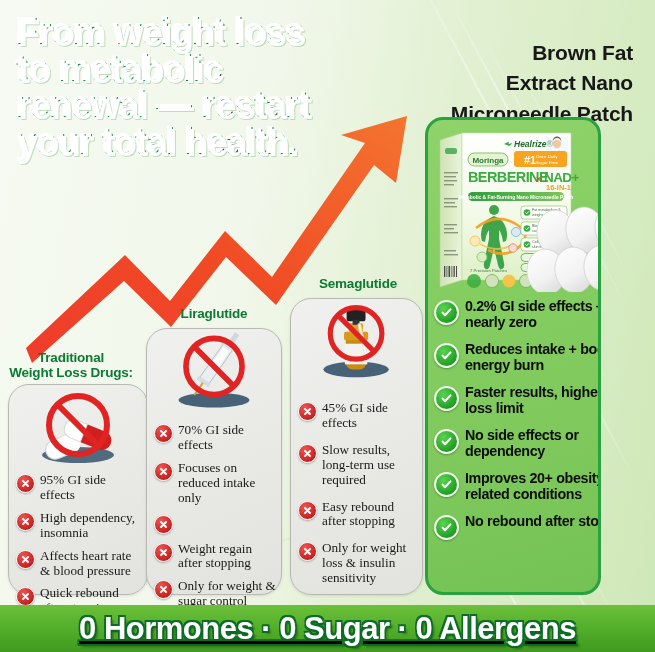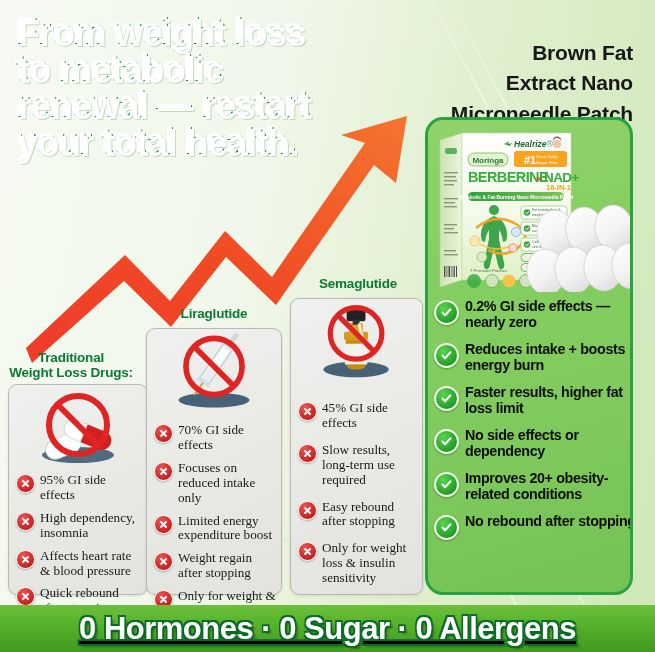--- a/index.html
+++ b/index.html
@@ -35,42 +35,42 @@
 
   
   .arrow{position:absolute;left:10px;top:105px;width:420px;height:265px;}
 
   
   .prod-title{position:absolute;right:22px;top:38px;width:225px;text-align:right;
     font-size:21px;font-weight:bold;line-height:1.45;color:#181818;letter-spacing:-.2px;}
   .prod-title span{display:block;}
 
   
-  .right-panel{position:absolute;left:425px;top:117px;width:208px;height:478px;
+  .right-panel{position:absolute;left:425px;top:117px;width:176px;height:478px;
     border:3px solid #2aa23f;border-radius:18px;
     background:linear-gradient(165deg,#8fd36a 0%,#84cd61 35%,#7ec85c 70%,#74c254 100%);
     box-sizing:border-box;overflow:hidden;}
 
   
   .prod-art{position:absolute;left:0px;top:0px;width:212px;height:172px;}
 
   
   .benefits{position:absolute;left:6px;top:178px;width:206px;}
   .benefit{display:flex;align-items:flex-start;gap:6px;margin-bottom:11px;}
   .chk{flex:0 0 auto;width:21px;height:21px;border-radius:50%;
     background:radial-gradient(circle at 35% 30%,#5ad34f,#1d9c22 75%);
     border:2px solid #f2f7ee;box-shadow:0 1px 2px rgba(0,0,0,.3);
     display:flex;align-items:center;justify-content:center;margin-top:2px;}
   .chk svg{display:block;}
   .benefit-text{font-size:14.3px;font-weight:bold;line-height:1.12;color:#0d0d0d;letter-spacing:-.35px;}
 
   
   .card{position:absolute;box-sizing:border-box;
     background:linear-gradient(155deg,#f0f0ee 0%,#e8e8e5 55%,#e2e2df 100%);
-    border:1.5px solid #b9b9b4;border-radius:9px;
+    border:1.5px solid #b9b9b4;border-radius:21px;
     box-shadow:0 1px 3px rgba(0,0,0,.1);}
   .card-title{position:absolute;text-align:center;font-size:13.5px;font-weight:bold;
     color:#0c7a33;line-height:1.12;letter-spacing:-.2px;}
   .card-art{position:relative;width:100%;height:86px;}
   .card-list{position:absolute;left:7px;right:5px;}
   .cmp-item{display:flex;align-items:flex-start;gap:5px;margin-bottom:8px;}
   .xbadge{flex:0 0 auto;width:17px;height:17px;border-radius:50%;
     background:radial-gradient(circle at 35% 28%,#ef5350,#c21d1d 78%);
     border:1.5px solid #f4f4f2;box-shadow:0 1px 2px rgba(0,0,0,.28);
     display:flex;align-items:center;justify-content:center;margin-top:1px;}
@@ -427,21 +427,20 @@
             </svg>
         </span>
         <span class="cmp-text">Focuses on reduced intake only</span>
       </div>
       <div class="cmp-item">
         <span class="xbadge">
           <svg width="11" height="11" viewBox="0 0 11 11">
               <path d="M3,3 L8,8 M8,3 L3,8" stroke="#fff" stroke-width="1.9" stroke-linecap="round"></path>
             </svg>
         </span>
-        <span class="cmp-text">Limited energy expenditure boost</span>
       </div>
       <div class="cmp-item">
         <span class="xbadge">
           <svg width="11" height="11" viewBox="0 0 11 11">
               <path d="M3,3 L8,8 M8,3 L3,8" stroke="#fff" stroke-width="1.9" stroke-linecap="round"></path>
             </svg>
         </span>
         <span class="cmp-text">Weight regain after stopping</span>
       </div>
       <div class="cmp-item">

